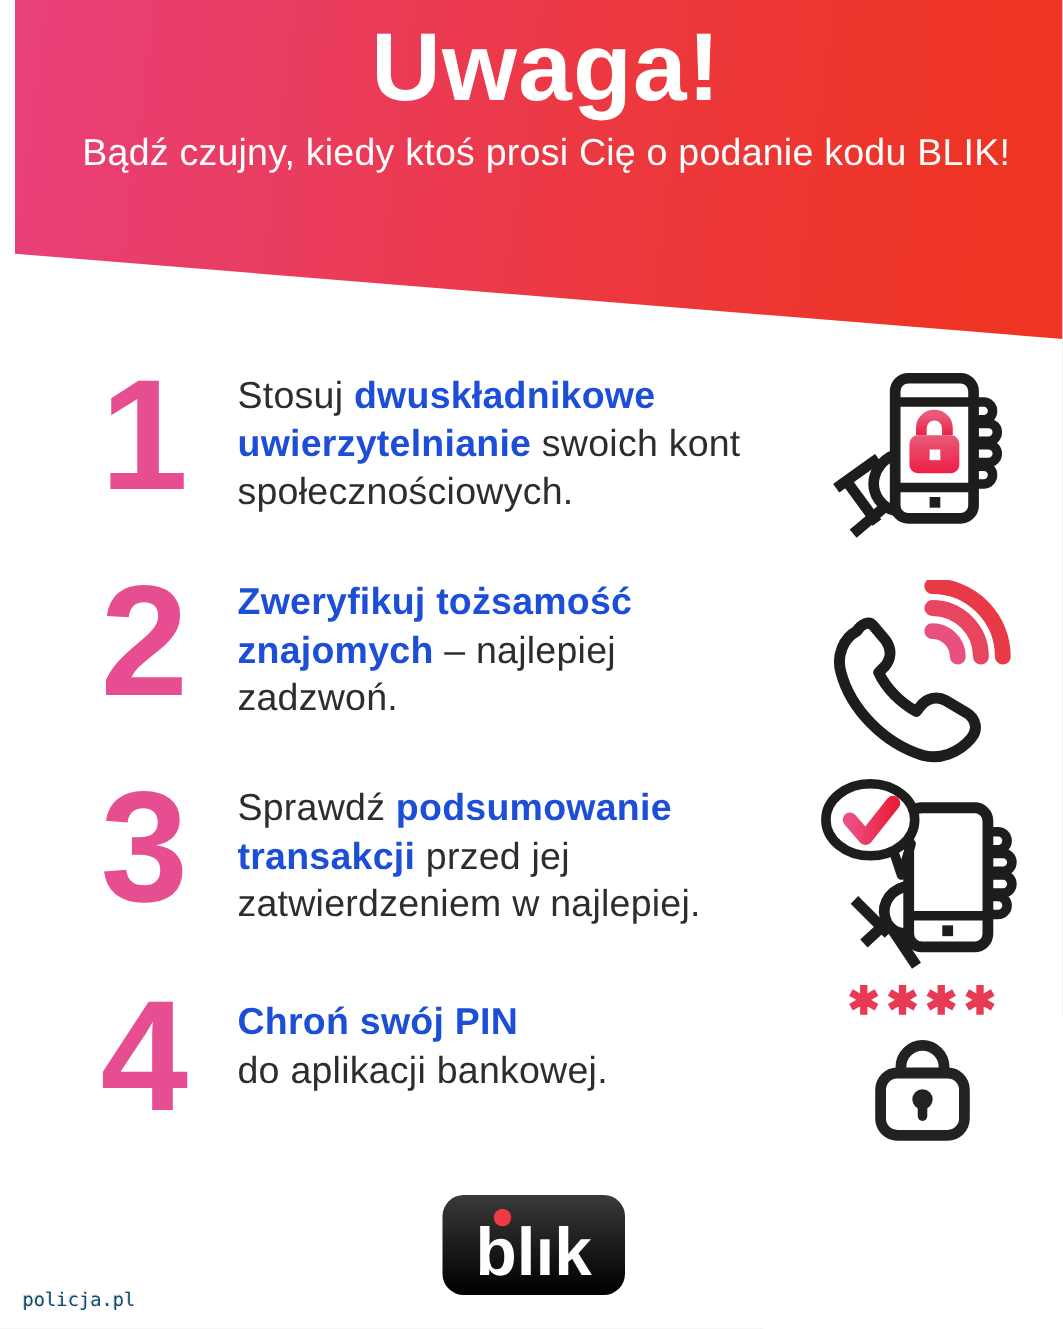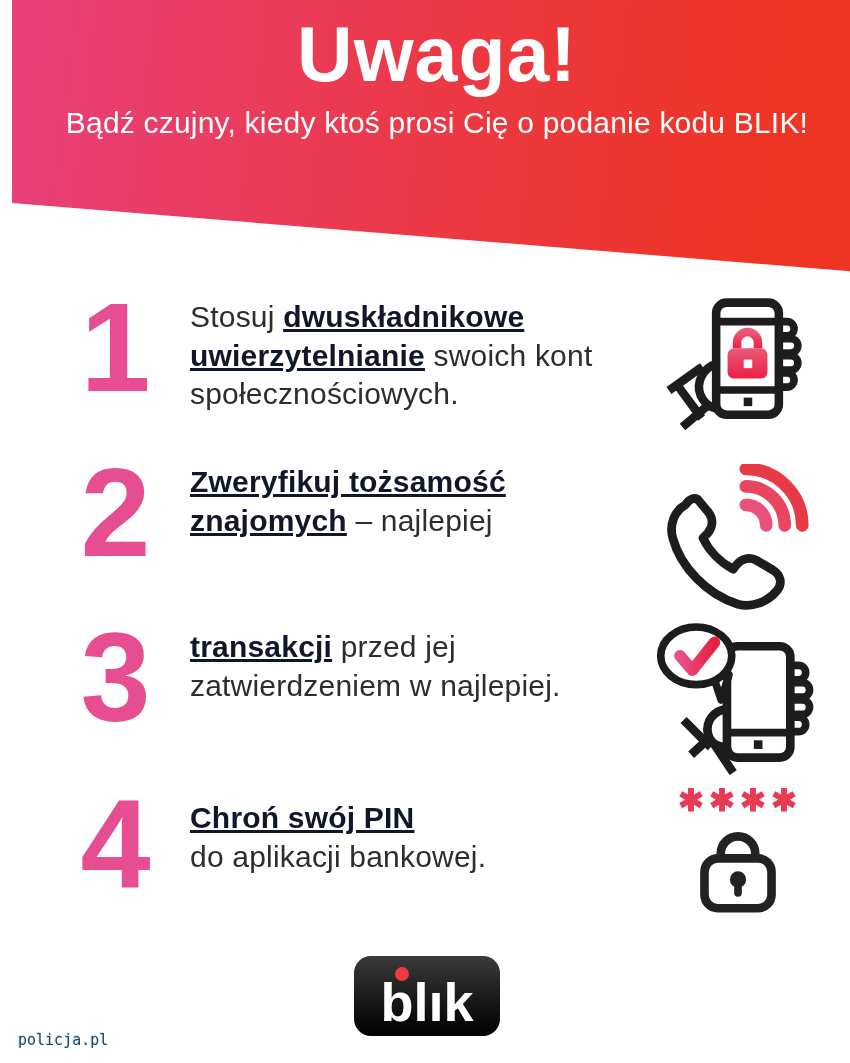--- a/index.html
+++ b/index.html
@@ -26,21 +26,21 @@
   
   .step{position:absolute;left:0;width:850px;height:165px;}
   .step-number{
     position:absolute;left:58px;top:2px;width:115px;text-align:center;
     font-size:126px;font-weight:700;line-height:0.92;color:#e74e92;
   }
   .step-text{
     position:absolute;left:190px;top:10px;width:470px;
     font-size:30px;line-height:38.5px;color:#2e2d2c;letter-spacing:0.2px;
   }
-  .seg-bold{color:#0f172a;font-weight:700;text-decoration:underline;}
+  .seg-bold{color:#1d4ed8;font-weight:700;}
   .step-icon{
     position:absolute;left:650px;top:0;width:175px;height:158px;
     display:flex;align-items:center;justify-content:center;flex-direction:column;
   }
   .pin-mask{
     font-size:31px;font-weight:700;color:#e83a55;letter-spacing:5px;
     line-height:1;margin-bottom:6px;text-indent:5px;
   }
   
   .blik-logo{
@@ -109,36 +109,38 @@
         <rect x="81" y="68" width="9" height="9" fill="#ffffff"></rect>
       </svg>
     </div>
   </div>
 
   <div class="step" style="top:453px">
     <div class="step-number">2</div>
     <div class="step-text">
       <div><span class="seg-bold">Zweryfikuj tożsamość</span></div>
       <div><span class="seg-bold">znajomych</span><span> – najlepiej</span></div>
+      <div><span>zadzwoń.</span></div>
     </div>
     <div class="step-icon" style="top:6px">
       <svg width="156" height="148" viewBox="0 0 160 152">
 
         <path d="M88,42 A21,21 0 0 1 109,63" fill="none" stroke="#e8517f" stroke-width="13" stroke-linecap="round"></path>
         <path d="M88,23 A40,40 0 0 1 128,63" fill="none" stroke="#e84560" stroke-width="13" stroke-linecap="round"></path>
         <path d="M88,5 A58,58 0 0 1 146,63" fill="none" stroke="#e83a46" stroke-width="13" stroke-linecap="round"></path>
 
         <path d="M26,42 C15,48 9,62 13,76 C21,106 48,134 80,144 C94,148 110,142 120,130 C126,123 124,114 116,109 L99,99 C92,95 84,97 79,103 L75,108 C62,101 50,89 44,76 L49,71 C54,65 55,57 50,50 L40,38 C36,33 30,36 26,42 Z" fill="#ffffff" stroke="#1d1d1b" stroke-width="9" stroke-linejoin="round"></path>
       </svg>
     </div>
   </div>
 
   <div class="step" style="top:618px">
     <div class="step-number">3</div>
     <div class="step-text">
+      <div><span>Sprawdź </span><span class="seg-bold">podsumowanie</span></div>
       <div><span class="seg-bold">transakcji</span><span> przed jej</span></div>
       <div><span>zatwierdzeniem w najlepiej.</span></div>
     </div>
     <div class="step-icon" style="top:2px">
       <svg width="168" height="156" viewBox="0 0 175 162">
         <defs>
           <linearGradient id="g-check" x1="0" y1="0" x2="1" y2="0">
             <stop offset="0" stop-color="#ea4f86"></stop>
               <stop offset="1" stop-color="#e8203c"></stop>
           </linearGradient>

